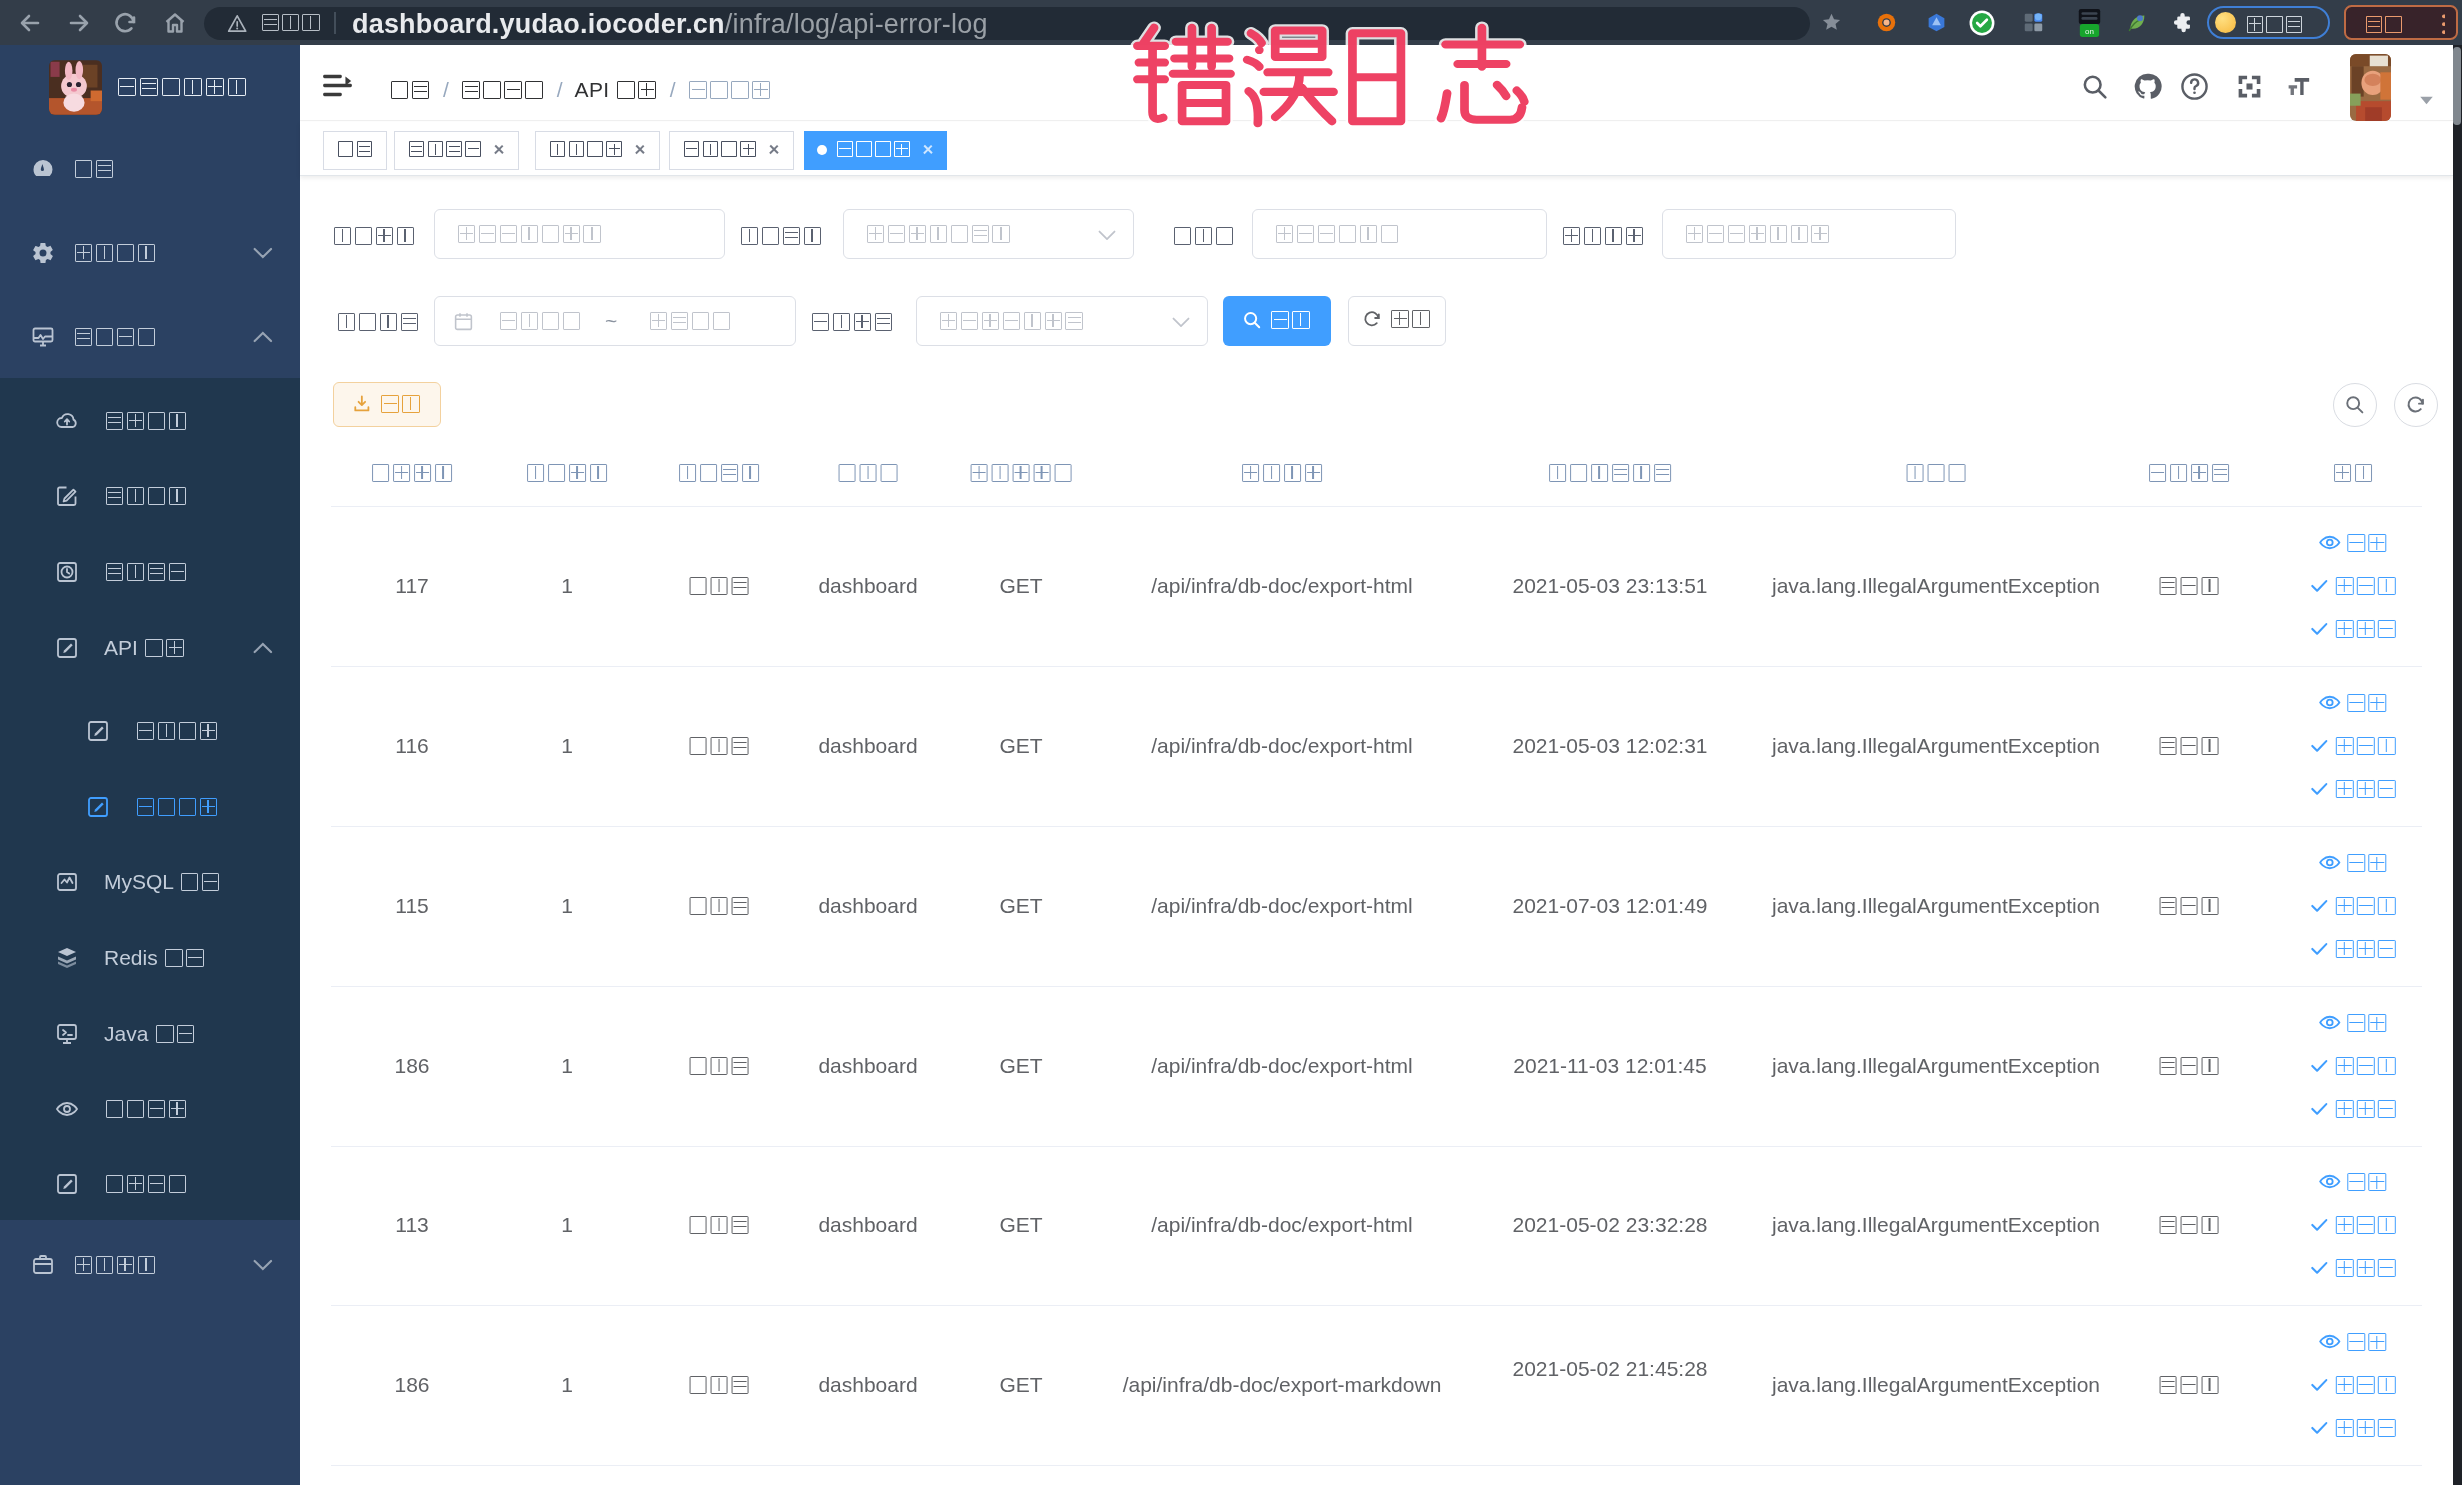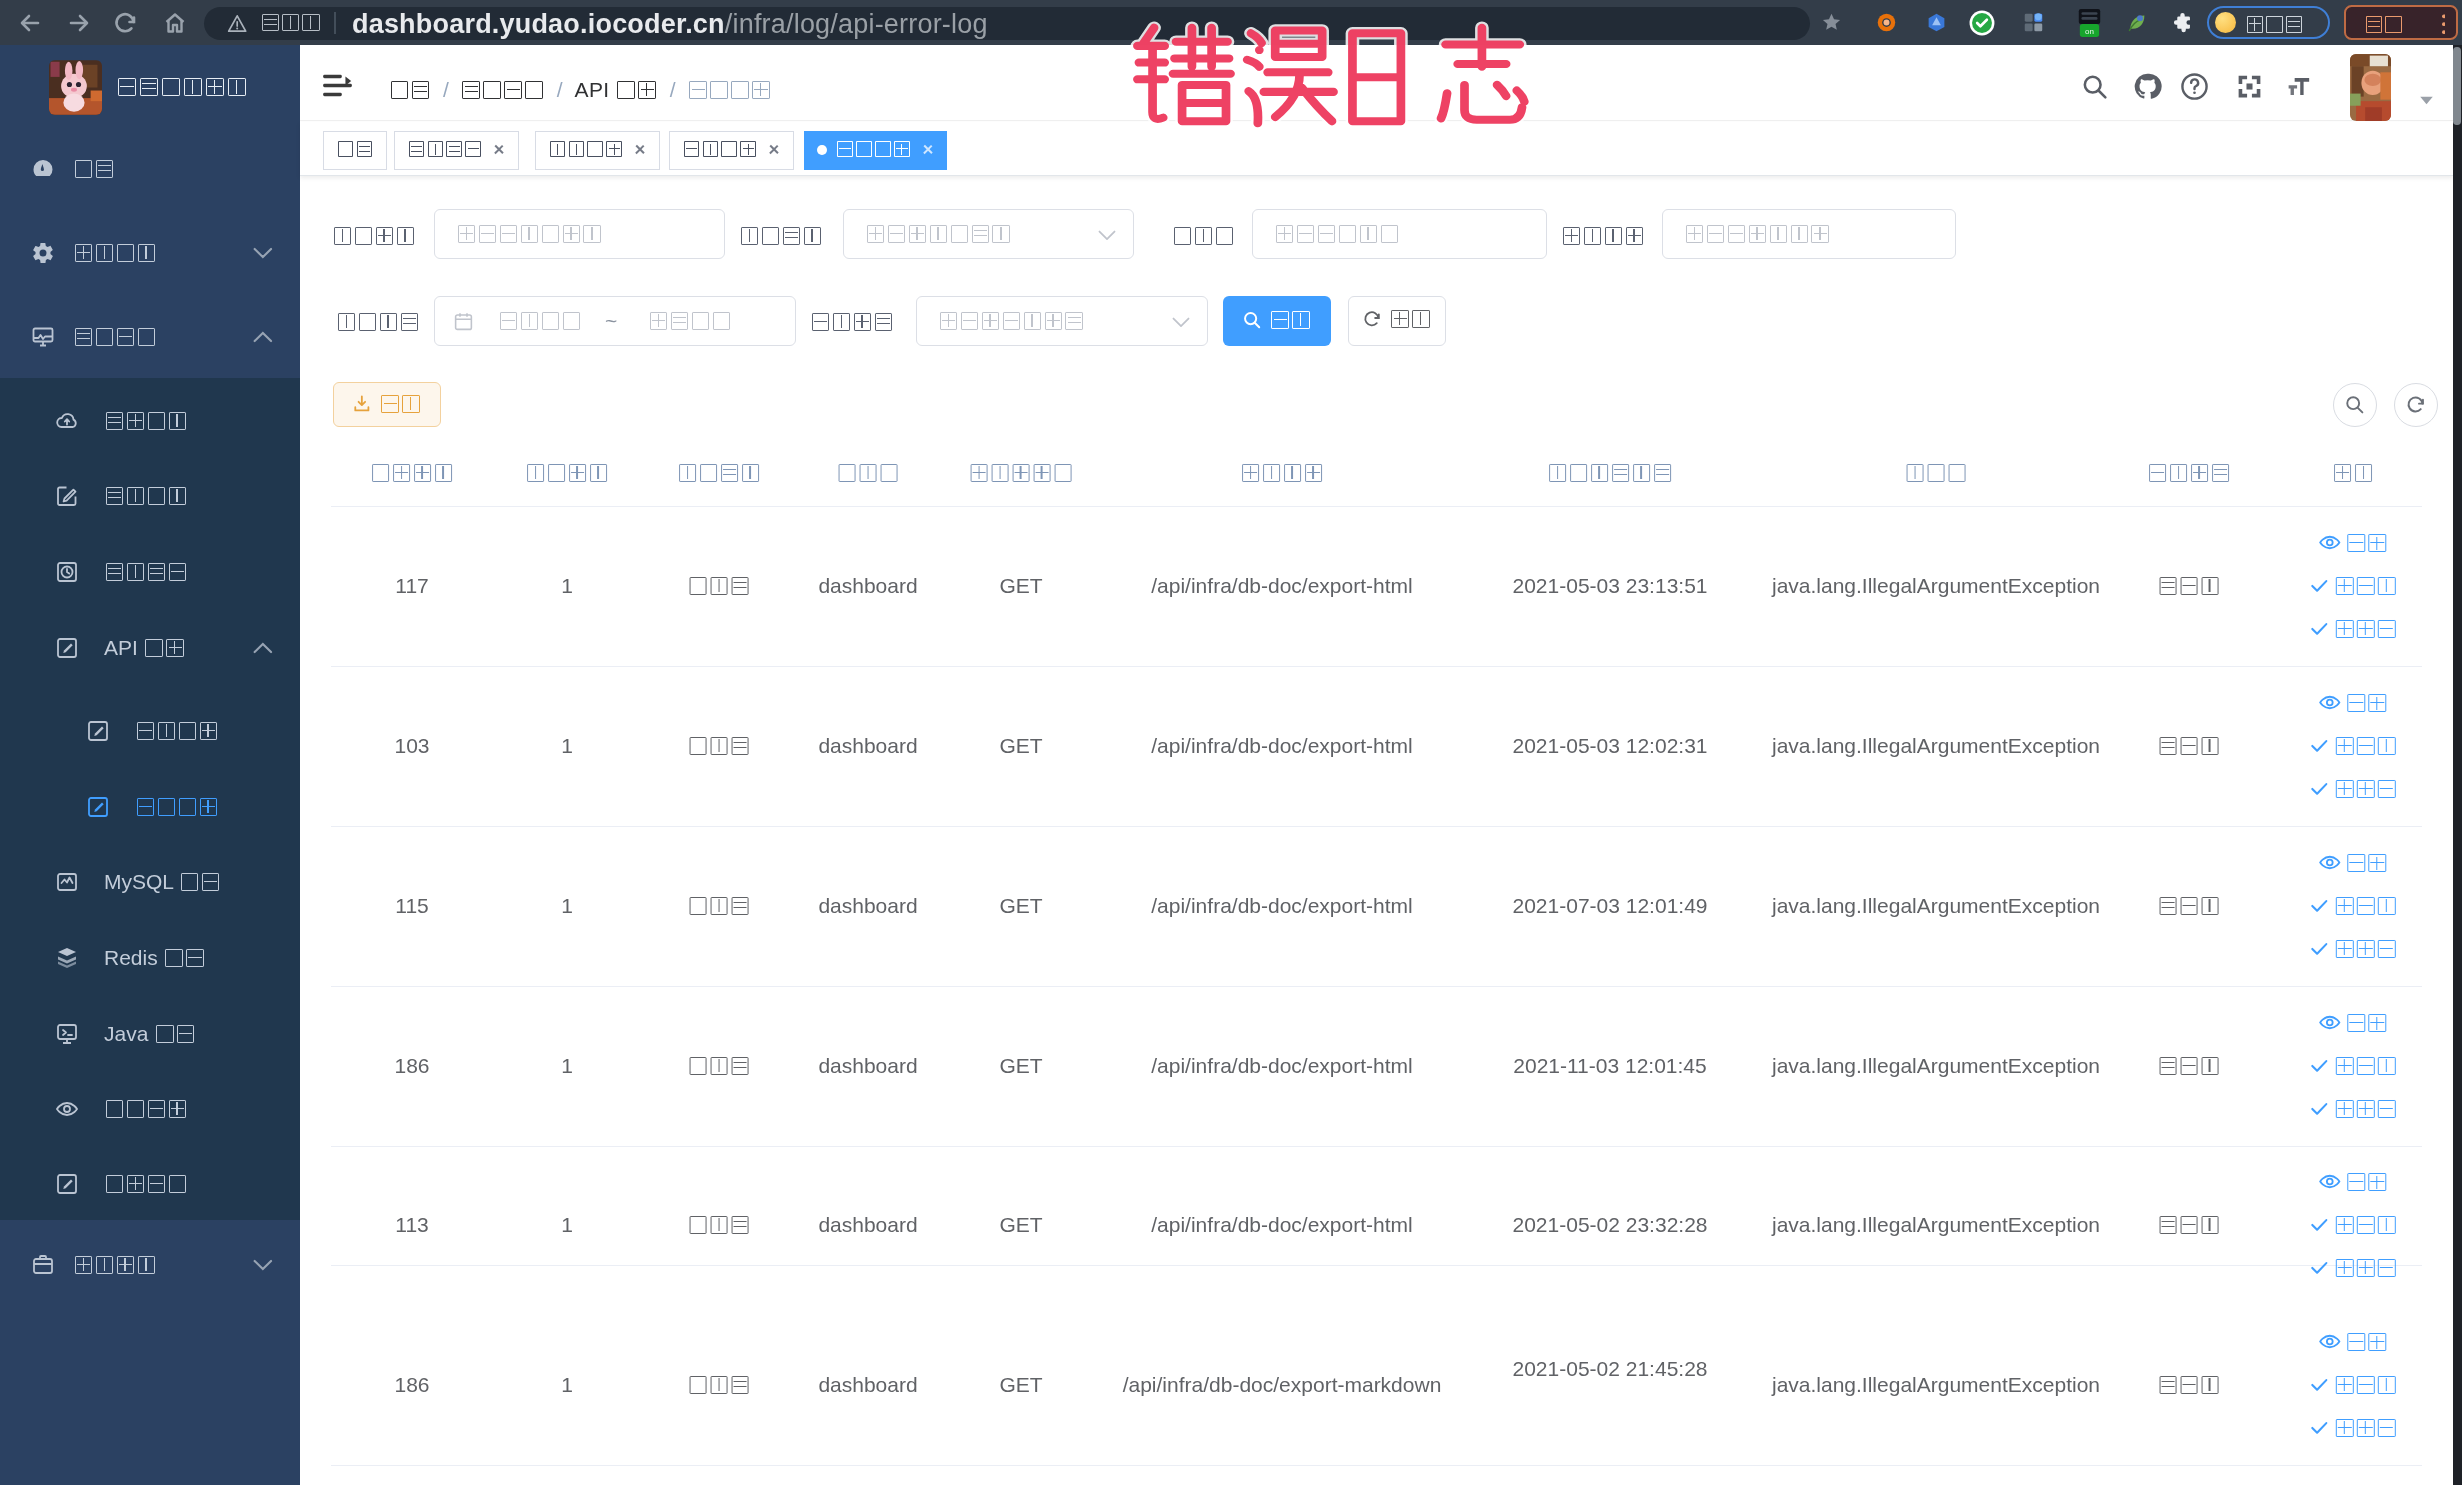--- a/index.html
+++ b/index.html
@@ -422,21 +422,21 @@
             <circle cx="12" cy="12" r="3"></circle>
           </svg><i class="k a"></i><i class="k c"></i></div>
 <div class="oplink" style="left:2022px;top:67px"><svg width="21" height="21" viewBox="0 0 24 24" fill="none" stroke="currentColor" stroke-width="2.4" stroke-linecap="round" stroke-linejoin="round">
             <path d="M4 12.5l5.5 5.5L20 7"></path>
           </svg><i class="k c"></i><i class="k a"></i><i class="k b"></i></div>
 <div class="oplink" style="left:2022px;top:110px"><svg width="21" height="21" viewBox="0 0 24 24" fill="none" stroke="currentColor" stroke-width="2.4" stroke-linecap="round" stroke-linejoin="round">
             <path d="M4 12.5l5.5 5.5L20 7"></path>
           </svg><i class="k c"></i><i class="k c"></i><i class="k a"></i></div>
 </div>
 <div class="trow abs" style="top:622px;height:160px">
-<div class="cell" style="left:81px;top:67px">103</div>
+<div class="cell" style="left:81px;top:67px">116</div>
 <div class="cell" style="left:236px;top:67px">1</div>
 <div class="cell" style="left:388px;top:67px"><i class="k e"></i><i class="k b"></i><i class="k d"></i></div>
 <div class="cell" style="left:537px;top:67px">dashboard</div>
 <div class="cell" style="left:690px;top:67px">GET</div>
 <div class="cell" style="left:951px;top:67px">/api/infra/db-doc/export-html</div>
 <div class="cell" style="left:1279px;top:67px">2021-05-03 12:02:31</div>
 <div class="cell" style="left:1605px;top:67px">java.lang.IllegalArgumentException</div>
 <div class="cell" style="left:1858px;top:67px"><i class="k d"></i><i class="k a"></i><i class="k b"></i></div>
 <div class="oplink" style="left:2022px;top:23.5px"><svg width="23" height="23" viewBox="0 0 24 24" fill="none" stroke="currentColor" stroke-width="1.9">
             <path d="M2 12s3.5-6 10-6 10 6 10 6-3.5 6-10 6-10-6-10-6z"></path>
@@ -484,21 +484,21 @@
             <path d="M2 12s3.5-6 10-6 10 6 10 6-3.5 6-10 6-10-6-10-6z"></path>
             <circle cx="12" cy="12" r="3"></circle>
           </svg><i class="k a"></i><i class="k c"></i></div>
 <div class="oplink" style="left:2022px;top:67px"><svg width="21" height="21" viewBox="0 0 24 24" fill="none" stroke="currentColor" stroke-width="2.4" stroke-linecap="round" stroke-linejoin="round">
             <path d="M4 12.5l5.5 5.5L20 7"></path>
           </svg><i class="k c"></i><i class="k a"></i><i class="k b"></i></div>
 <div class="oplink" style="left:2022px;top:110px"><svg width="21" height="21" viewBox="0 0 24 24" fill="none" stroke="currentColor" stroke-width="2.4" stroke-linecap="round" stroke-linejoin="round">
             <path d="M4 12.5l5.5 5.5L20 7"></path>
           </svg><i class="k c"></i><i class="k c"></i><i class="k a"></i></div>
 </div>
-<div class="trow abs" style="top:1101px;height:120px">
+<div class="trow abs" style="top:1101px;height:160px">
 <div class="cell" style="left:81px;top:67px">113</div>
 <div class="cell" style="left:236px;top:67px">1</div>
 <div class="cell" style="left:388px;top:67px"><i class="k e"></i><i class="k b"></i><i class="k d"></i></div>
 <div class="cell" style="left:537px;top:67px">dashboard</div>
 <div class="cell" style="left:690px;top:67px">GET</div>
 <div class="cell" style="left:951px;top:67px">/api/infra/db-doc/export-html</div>
 <div class="cell" style="left:1279px;top:67px">2021-05-02 23:32:28</div>
 <div class="cell" style="left:1605px;top:67px">java.lang.IllegalArgumentException</div>
 <div class="cell" style="left:1858px;top:67px"><i class="k d"></i><i class="k a"></i><i class="k b"></i></div>
 <div class="oplink" style="left:2022px;top:23.5px"><svg width="23" height="23" viewBox="0 0 24 24" fill="none" stroke="currentColor" stroke-width="1.9">

